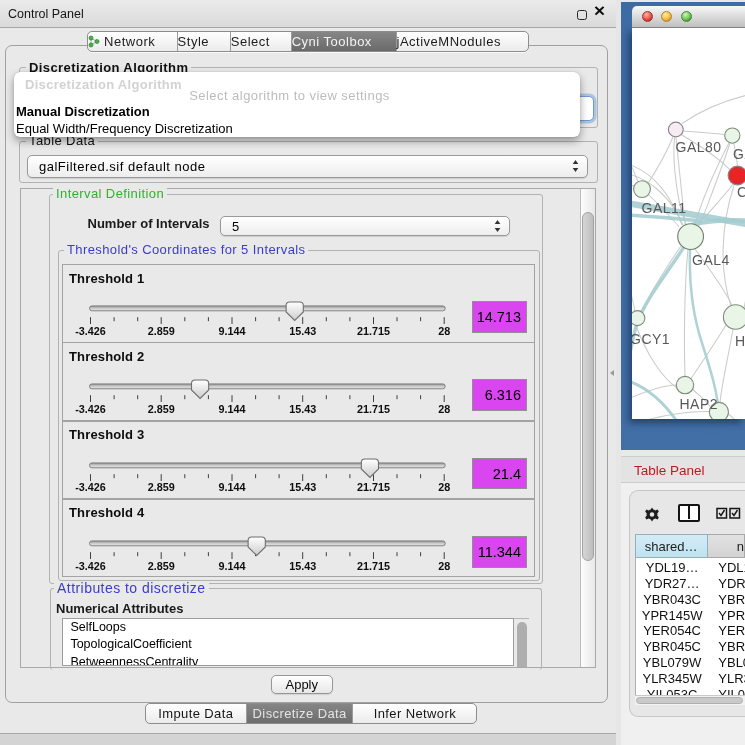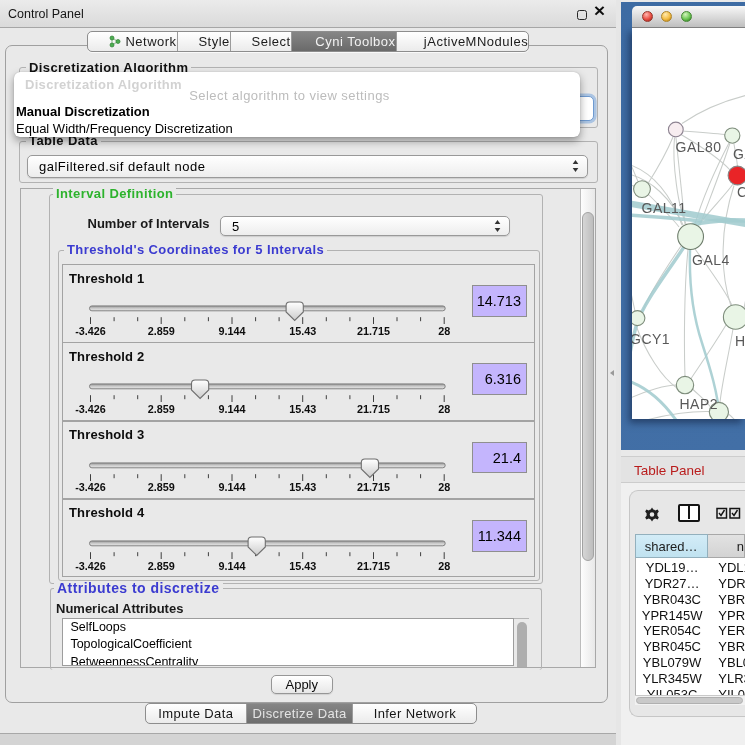--- a/index.html
+++ b/index.html
@@ -8,28 +8,28 @@
 
 #win{position:absolute;left:0;top:0;width:616px;height:733px;background:#e9e9e9;}
 #tbar{position:absolute;left:0;top:0;width:616px;height:28px;
  background:linear-gradient(#ebebeb,#dadada);border-bottom:1px solid #a6a6a6;}
 #tbar .t{position:absolute;left:8px;top:7px;font-size:12.5px;color:#161616;}
 #fl{position:absolute;left:576.5px;top:10px;width:10.5px;height:9.6px;border:1.7px solid #272727;border-radius:2.5px;}
 #cl{position:absolute;left:594px;top:4px;font-size:13px;font-weight:900;color:#0d0d0d;transform:scale(1.15,1.1);}
 #tabs{position:absolute;left:87px;top:30.5px;height:21.5px;display:flex;
  border:1px solid #8d8d8d;border-radius:5px;overflow:hidden;
  background:linear-gradient(#ffffff,#ebebeb);box-shadow:0 1px 0 rgba(255,255,255,.7);z-index:3;}
-#tabs .sg{height:100%;line-height:20px;text-align:right;font-size:13px;letter-spacing:.5px;color:#1c1c1c;
+#tabs .sg{height:100%;line-height:20px;text-align:left;font-size:13px;letter-spacing:.5px;color:#1c1c1c;
  border-right:1px solid #9b9b9b;}
 #tabs .sg.last{border-right:none;}
 #tabs .sel{background:linear-gradient(#868686,#6a6a6a);color:#f2f2f2;}
 #cpan{position:absolute;left:5px;top:45px;width:603px;height:658px;
  border:1px solid #a0a0a0;border-radius:7px;background:#e9e9e9;}
 .grp{position:absolute;border:1px solid #b2b2b2;border-radius:3px;}
-.glab{position:absolute;font-size:13px;letter-spacing:.4px;background:#e9e9e9;padding:0 3px;line-height:13px;z-index:2;font-weight:bold;}
+.glab{position:absolute;font-size:13px;letter-spacing:.4px;background:#e9e9e9;padding:0 3px;line-height:13px;z-index:2;}
 
 .cb{position:absolute;border:1px solid #999;border-radius:5px;
  background:linear-gradient(#ffffff,#ededed);box-shadow:0 1px 1px rgba(0,0,0,.12);}
 .cb .tx{position:absolute;left:11px;top:50%;transform:translateY(-50%);font-size:13px;color:#000;}
 .arr{position:absolute;right:8px;top:50%;transform:translateY(-50%);width:7px;height:13px;}
 
 #stub{position:absolute;left:574px;top:95.5px;width:20px;height:25px;border-radius:5px;
  background:#fff;border:1px solid #6f9bd1;box-shadow:0 0 0 2.6px rgba(120,165,220,.55);z-index:6;}
 #popup{position:absolute;left:13.5px;top:72px;width:566.5px;height:65px;background:#fff;
  border-radius:6px;box-shadow:0 4px 9px rgba(0,0,0,.38),0 0 1px rgba(0,0,0,.3);z-index:10;}
@@ -42,21 +42,21 @@
 #sbtrack{position:absolute;left:580px;top:189px;width:15px;height:478px;
  background:linear-gradient(90deg,#fdfdfd,#e8e8e8);border-left:1px solid #bcbcbc;}
 #sbthumb{position:absolute;left:581.5px;top:212px;width:12px;height:349px;border-radius:6px;
  background:linear-gradient(90deg,#d6d6d6,#bdbdbd);border:1px solid #a2a2a2;}
 
 .tpan{position:absolute;left:62px;width:473px;height:78.6px;border:1px solid #a3a3a3;
  background:#e9e9e9;}
 .tlab{position:absolute;left:6px;top:5.5px;font-size:13px;font-weight:bold;letter-spacing:.15px;color:#0c0c0c;}
 .sl{position:absolute;left:0;top:0;}
 .tl{position:absolute;top:59.8px;transform:translateX(-50%);font-size:10.8px;color:#0e0e0e;font-weight:600;}
-.vbox{position:absolute;left:408.6px;top:20px;width:55.4px;height:31.8px;background:#c4b5fd;
+.vbox{position:absolute;left:408.6px;top:36px;width:55.4px;height:31.8px;background:#d946ef;
  border:1px solid #8f8f8f;font-size:14.5px;color:#000;text-align:right;line-height:30px;padding-right:5px;}
 
 #alist{position:absolute;left:62.4px;top:618px;width:452px;height:48px;background:#fff;
  border:1px solid #9d9d9d;overflow:hidden;}
 #alist div{padding-left:7px;font-size:12.5px;color:#000;height:17.4px;line-height:16px;}
 #lsb{position:absolute;left:514.4px;top:618px;width:15px;height:48px;background:#e9e9e9;border-top:1px solid #b5b5b5;}
 #lsbt{position:absolute;left:2.5px;top:3px;width:10px;height:45px;border-radius:5px 5px 0 0;background:#aeaeae;}
 #apply{position:absolute;left:270.5px;top:674.5px;width:62.5px;height:19.5px;border-radius:5px;
  border:1px solid #969696;background:linear-gradient(#ffffff,#e7e7e7);
  font-size:13px;text-align:center;line-height:18px;color:#0a0a0a;box-shadow:0 1px 1px rgba(0,0,0,.1);}

